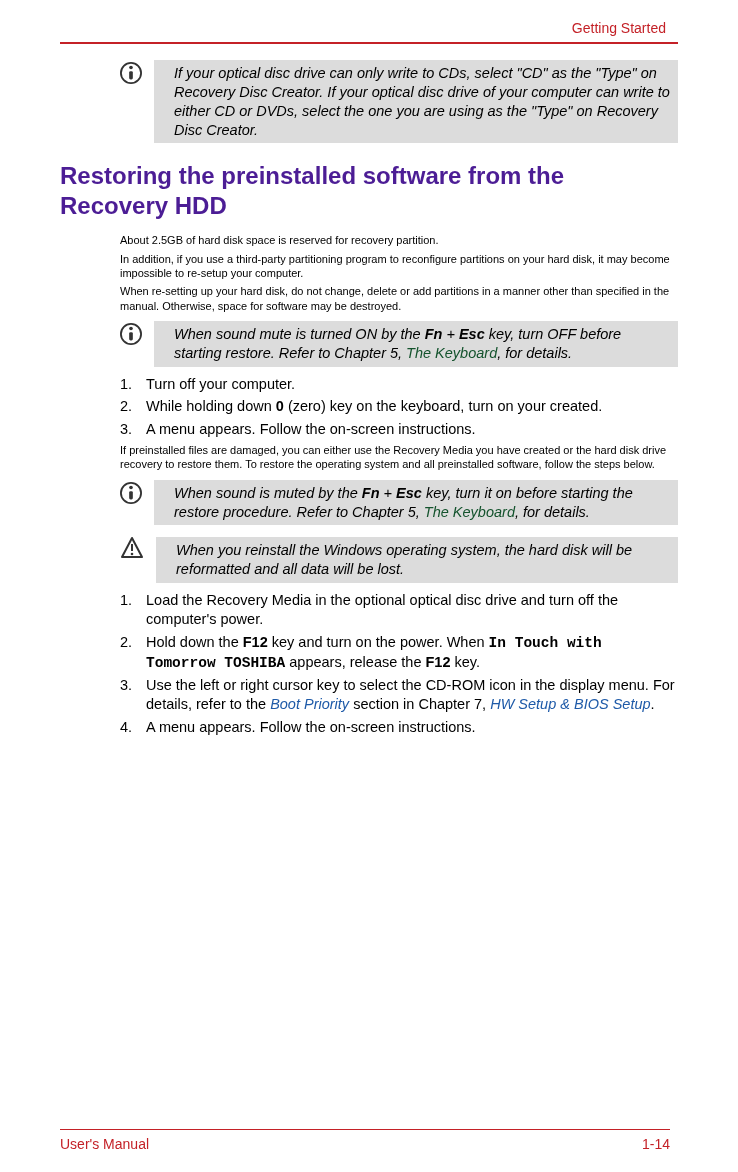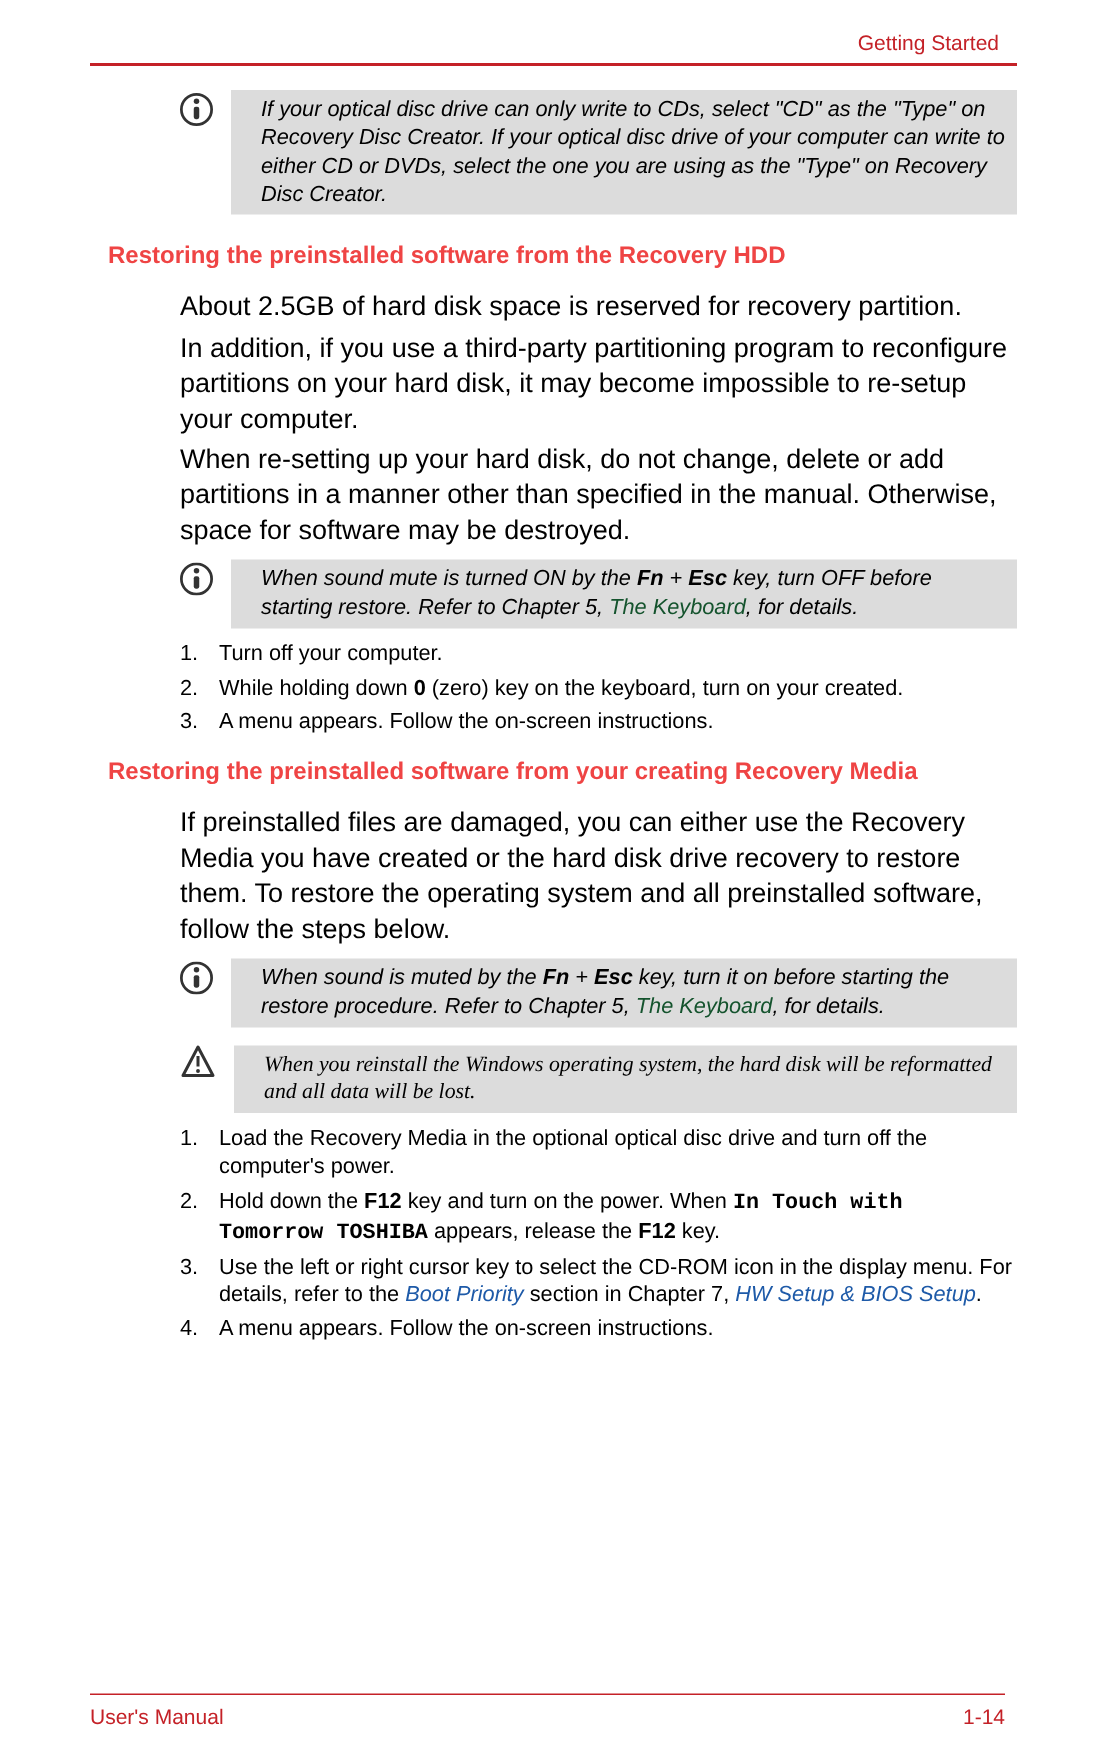--- a/index.html
+++ b/index.html
@@ -40,21 +40,20 @@
     }
     .info-block-2 {
       display: flex;
       align-items: flex-start;
       margin: 8px 0 8px 60px;
     }
     .info-block-3 {
       display: flex;
       align-items: flex-start;
       margin: 12px 0 8px 60px;
-      font-family: Liberation Serif, serif;
     }
     .info-icon {
       width: 22px;
       height: 22px;
       flex-shrink: 0;
       margin-right: 12px;
       margin-top: 2px;
     }
     .info-icon svg {
       width: 100%;
@@ -80,29 +79,29 @@
       flex: 1;
     }
     .info-text .bold {
       font-weight: bold;
     }
     .info-text .link {
       color: #14532d;
       font-style: italic;
     }
     h2.section-heading {
-      color: #ef4444;
-      font-size: 16px;
-      font-weight: bold;
-      margin: 14px 0 12px 12px;
+      color: #4c1d95;
+      font-size: 24px;
+      font-weight: bold;
+      margin: 14px 0 12px 0;
       line-height: 1.25;
     }
     .body-text {
       margin-left: 60px;
-      font-size: 18px;
+      font-size: 11px;
       line-height: 1.3;
       margin-bottom: 4px;
     }
     ol.steps {
       margin-left: 60px;
       list-style: none;
       counter-reset: step;
       font-size: 14.5px;
       line-height: 1.3;
     }
@@ -183,21 +182,20 @@
       <span>When sound mute is turned ON by the </span><span class="bold">Fn</span><span> + </span><span class="bold">Esc</span><span> key, turn OFF before starting restore. Refer to Chapter 5, </span><span class="link">The Keyboard</span><span>, for details.</span>
     </div>
   </div>
 
   <ol class="steps">
     <li><span>Turn off your computer.</span></li>
     <li><span>While holding down </span><span class="bold">0</span><span> (zero) key on the keyboard, turn on your created.</span></li>
     <li><span>A menu appears. Follow the on-screen instructions.</span></li>
   </ol>
 
-  <h2 class="section-heading">Restoring the preinstalled software from your creating Recovery Media</h2>
 
   <p class="body-text">If preinstalled files are damaged, you can either use the Recovery Media you have created or the hard disk drive recovery to restore them. To restore the operating system and all preinstalled software, follow the steps below.</p>
 
   <div class="info-block-2">
     <div class="info-icon">
       <svg viewBox="0 0 24 24">
           <circle cx="12" cy="12" r="11" fill="none" stroke="#333" stroke-width="2"></circle>
           <circle cx="12" cy="6" r="2" fill="#333"></circle>
           <rect x="10" y="10" width="4" height="9" rx="1.5" fill="#333"></rect>
         </svg>

